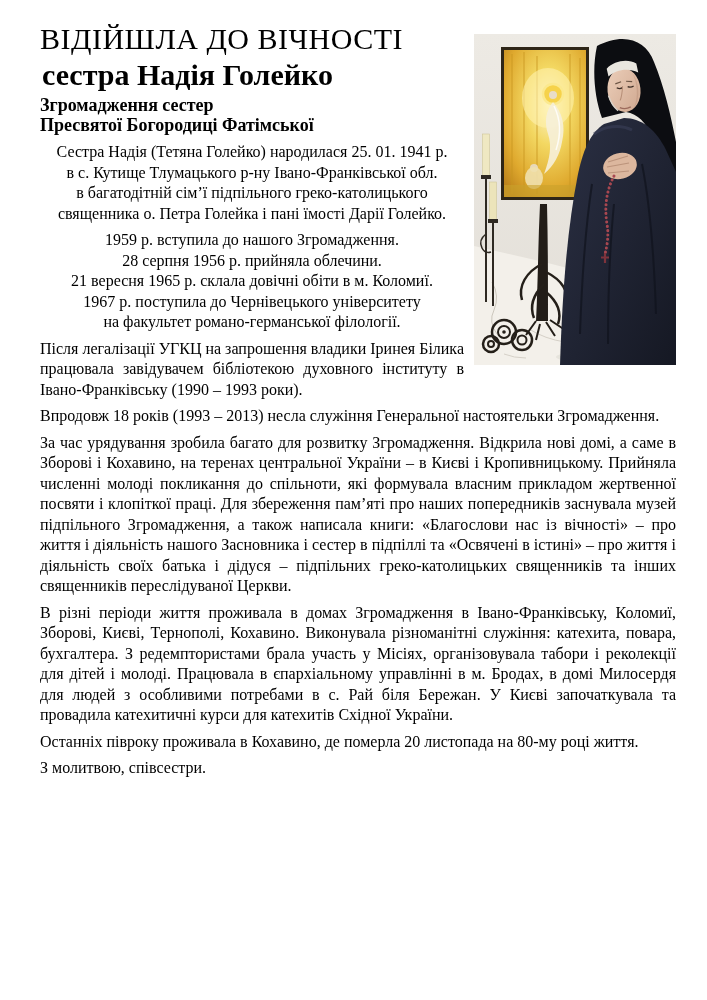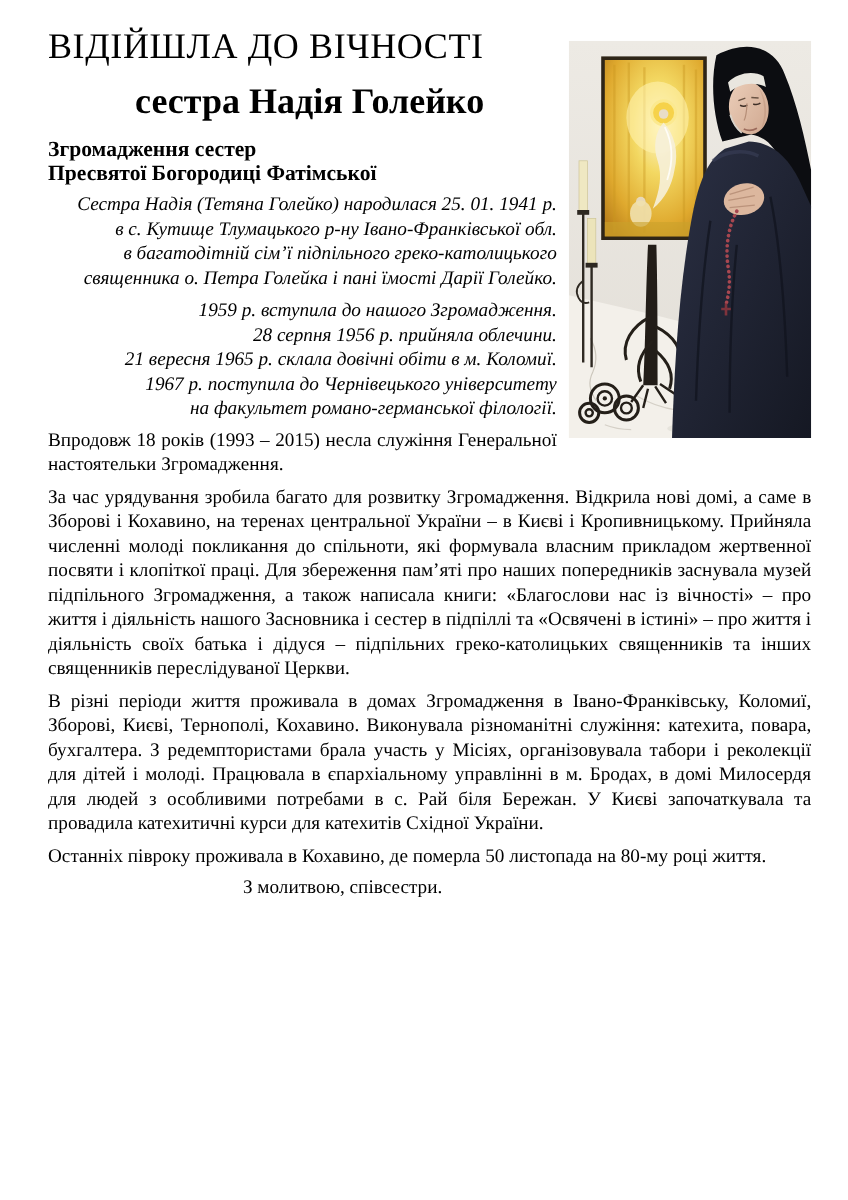--- a/index.html
+++ b/index.html
@@ -19,31 +19,31 @@
     float: right;
     width: 202px; height: 331px;
     margin: 12px 0 12px 10px;
   }
   .photo-wrap svg { display: block; width: 202px; height: 331px; }
   .title {
     font-size: 30px; font-weight: 400; letter-spacing: 0.5px;
     line-height: 34px; margin: 0; white-space: nowrap;
   }
   .name {
-    font-size: 30px; font-weight: 700; line-height: 34px; margin: 12px; text-align: center;
+    font-size: 30px; font-weight: 700; line-height: 34px; margin: 2px;
   }
   .congregation {
     font-size: 18px; font-weight: 700; line-height: 20px;
     margin: 3px 0 0 0; white-space: pre-line;
   }
   .body-text { margin-top: 7px; font-size: 16px; line-height: 20.5px; }
   .body-text p { margin: 0 0 6px 0; }
-  p.wrap { white-space: pre-line; text-align: right; font-style: italic; }
+  p.wrap { white-space: pre-line; text-align: center; }
   p.just { text-align: justify; }
-  p.sign { text-align: center; padding-right: 145px; margin-top: 2px; }
+  p.sign { text-align: left; padding-right: 145px; margin-top: 2px; }
 </style>
 </head>
 <body>
 
 <div class="page">
 
   <div class="photo-wrap">
     <svg viewBox="0 0 202 331" xmlns="http://www.w3.org/2000/svg">
       <defs>
         <linearGradient id="wallG" x1="0" y1="0" x2="0" y2="1">
@@ -149,20 +149,21 @@
   <div class="body-text">
     <p class="wrap">Сестра Надія (Тетяна Голейко) народилася 25. 01. 1941 р.
 в с. Кутище Тлумацького р-ну Івано-Франківської обл.
 в багатодітній сім’ї підпільного греко-католицького
 священника о. Петра Голейка і пані їмості Дарії Голейко.</p>
     <p class="wrap">1959 р. вступила до нашого Згромадження.
 28 серпня 1956 р. прийняла облечини.
 21 вересня 1965 р. склала довічні обіти в м. Коломиї.
 1967 р. поступила до Чернівецького університету
 на факультет романо-германської філології.</p>
-    <p class="just">Впродовж 18 років (1993 – 2015) несла служіння Генеральної настоятельки Згромадження.</p>
+    <p class="just">Після легалізації УГКЦ на запрошення владики Іринея Білика працювала завідувачем бібліотекою духовного інституту в Івано-Франківську (1990 – 1993 роки).</p>
+    <p class="just">Впродовж 18 років (1993 – 2013) несла служіння Генеральної настоятельки Згромадження.</p>
     <p class="just">За час урядування зробила багато для розвитку Згромадження. Відкрила нові домі, а саме в Зборові і Кохавино, на теренах центральної України – в Києві і Кропивницькому. Прийняла численні молоді покликання до спільноти, які формувала власним прикладом жертвенної посвяти і клопіткої праці. Для збереження пам’яті про наших попередників заснувала музей підпільного Згромадження, а також написала книги: «Благослови нас із вічності» – про життя і діяльність нашого Засновника і сестер в підпіллі та «Освячені в істині» – про життя і діяльність своїх батька і дідуся – підпільних греко-католицьких священників та інших священників переслідуваної Церкви.</p>
     <p class="just">В різні періоди життя проживала в домах Згромадження в Івано-Франківську, Коломиї, Зборові, Києві, Тернополі, Кохавино. Виконувала різноманітні служіння: катехита, повара, бухгалтера. З редемптористами брала участь у Місіях, організовувала табори і реколекції для дітей і молоді. Працювала в єпархіальному управлінні в м. Бродах, в домі Милосердя для людей з особливими потребами в с. Рай біля Бережан. У Києві започаткувала та провадила катехитичні курси для катехитів Східної України.</p>
-    <p>Останніх півроку проживала в Кохавино, де померла 50 листопада на 80-му році життя.</p>
+    <p>Останніх півроку проживала в Кохавино, де померла 20 листопада на 80-му році життя.</p>
     <p class="sign">З молитвою, співсестри.</p>
   </div>
 
 </div>
 
 </body></html>

